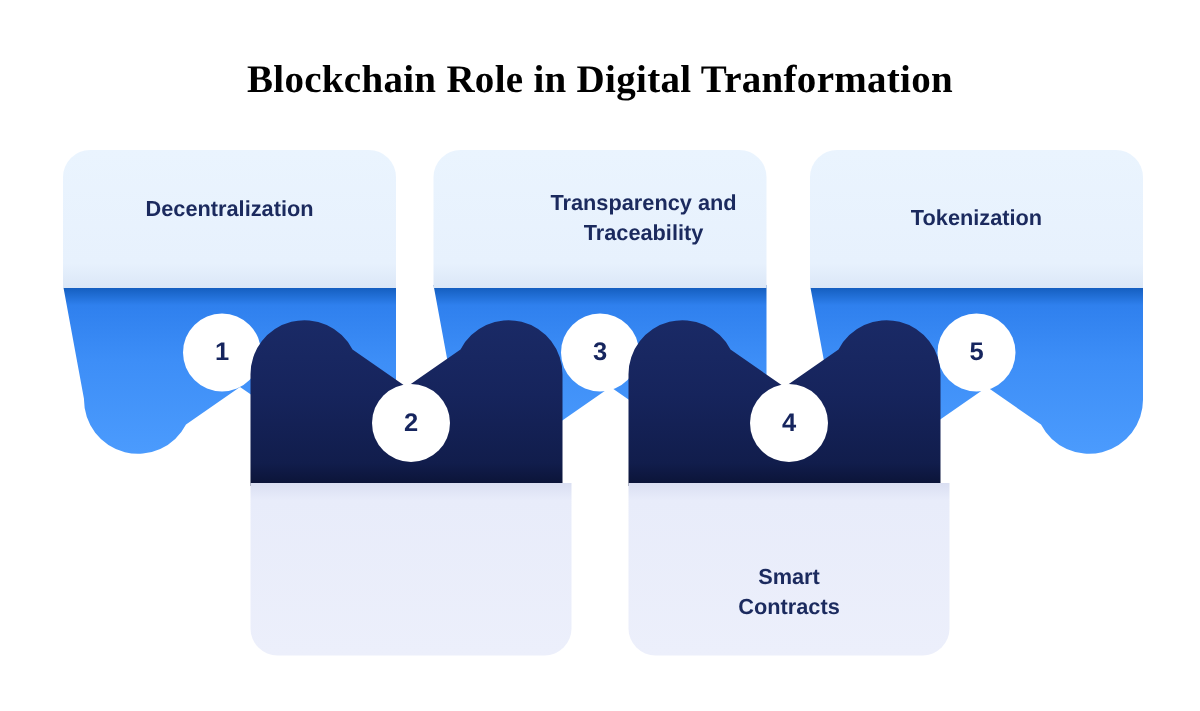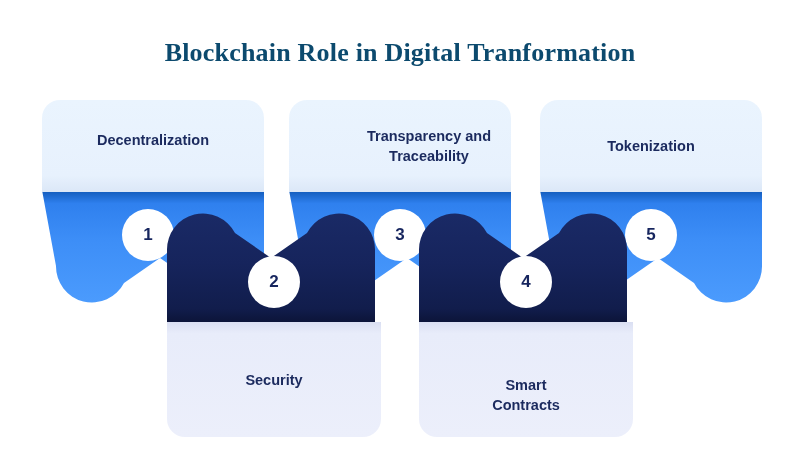--- a/index.html
+++ b/index.html
@@ -25,21 +25,21 @@
 
   #title {
     position: absolute;
     left: 0;
     top: 38px;
     width: 800px;
     text-align: center;
     font-family: "Liberation Serif", serif;
     font-size: 26px;
     font-weight: bold;
-    color: #0c4a6e;
+    color: #000000;
     letter-spacing: 0.2px;
     white-space: nowrap;
   }
 
   
   #art {
     position: absolute;
     left: 0;
     top: 0;
     width: 800px;
@@ -134,21 +134,20 @@
     <g>
       <path d="M419,324 L419,250 A36,36 0 0 1 487,233 L523,258 L559,233 A36,36 0 0 1 627,250 L627,324 Z" fill="url(#gradNavyArrow)"></path>
       <path d="M419,322 L633,322 L633,419 A18,18 0 0 1 615,437 L437,437 A18,18 0 0 1 419,419 Z" fill="url(#gradBottomCard)"></path>
       <circle cx="526" cy="282" r="26" fill="#ffffff"></circle>
     </g>
   </svg>
 
   <div class="card-label" style="left:42px; top:100px; width:222px; height:80px;">Decentralization</div>
   <div class="badge-num" style="left:122px; top:209px; width:52px; height:52px;">1</div>
 
-  <div class="card-label" style="left:167px; top:322px; width:214px; height:115px;">Security</div>
   <div class="badge-num" style="left:248px; top:256px; width:52px; height:52px;">2</div>
 
   <div class="card-label" style="left:289px; top:100px; width:222px; height:92px;padding-left:29px;">Transparency and
 Traceability</div>
   <div class="badge-num" style="left:374px; top:209px; width:52px; height:52px;">3</div>
 
   <div class="card-label" style="left:419px; top:322px; width:214px; height:146px;">Smart
 Contracts</div>
   <div class="badge-num" style="left:500px; top:256px; width:52px; height:52px;">4</div>
 

